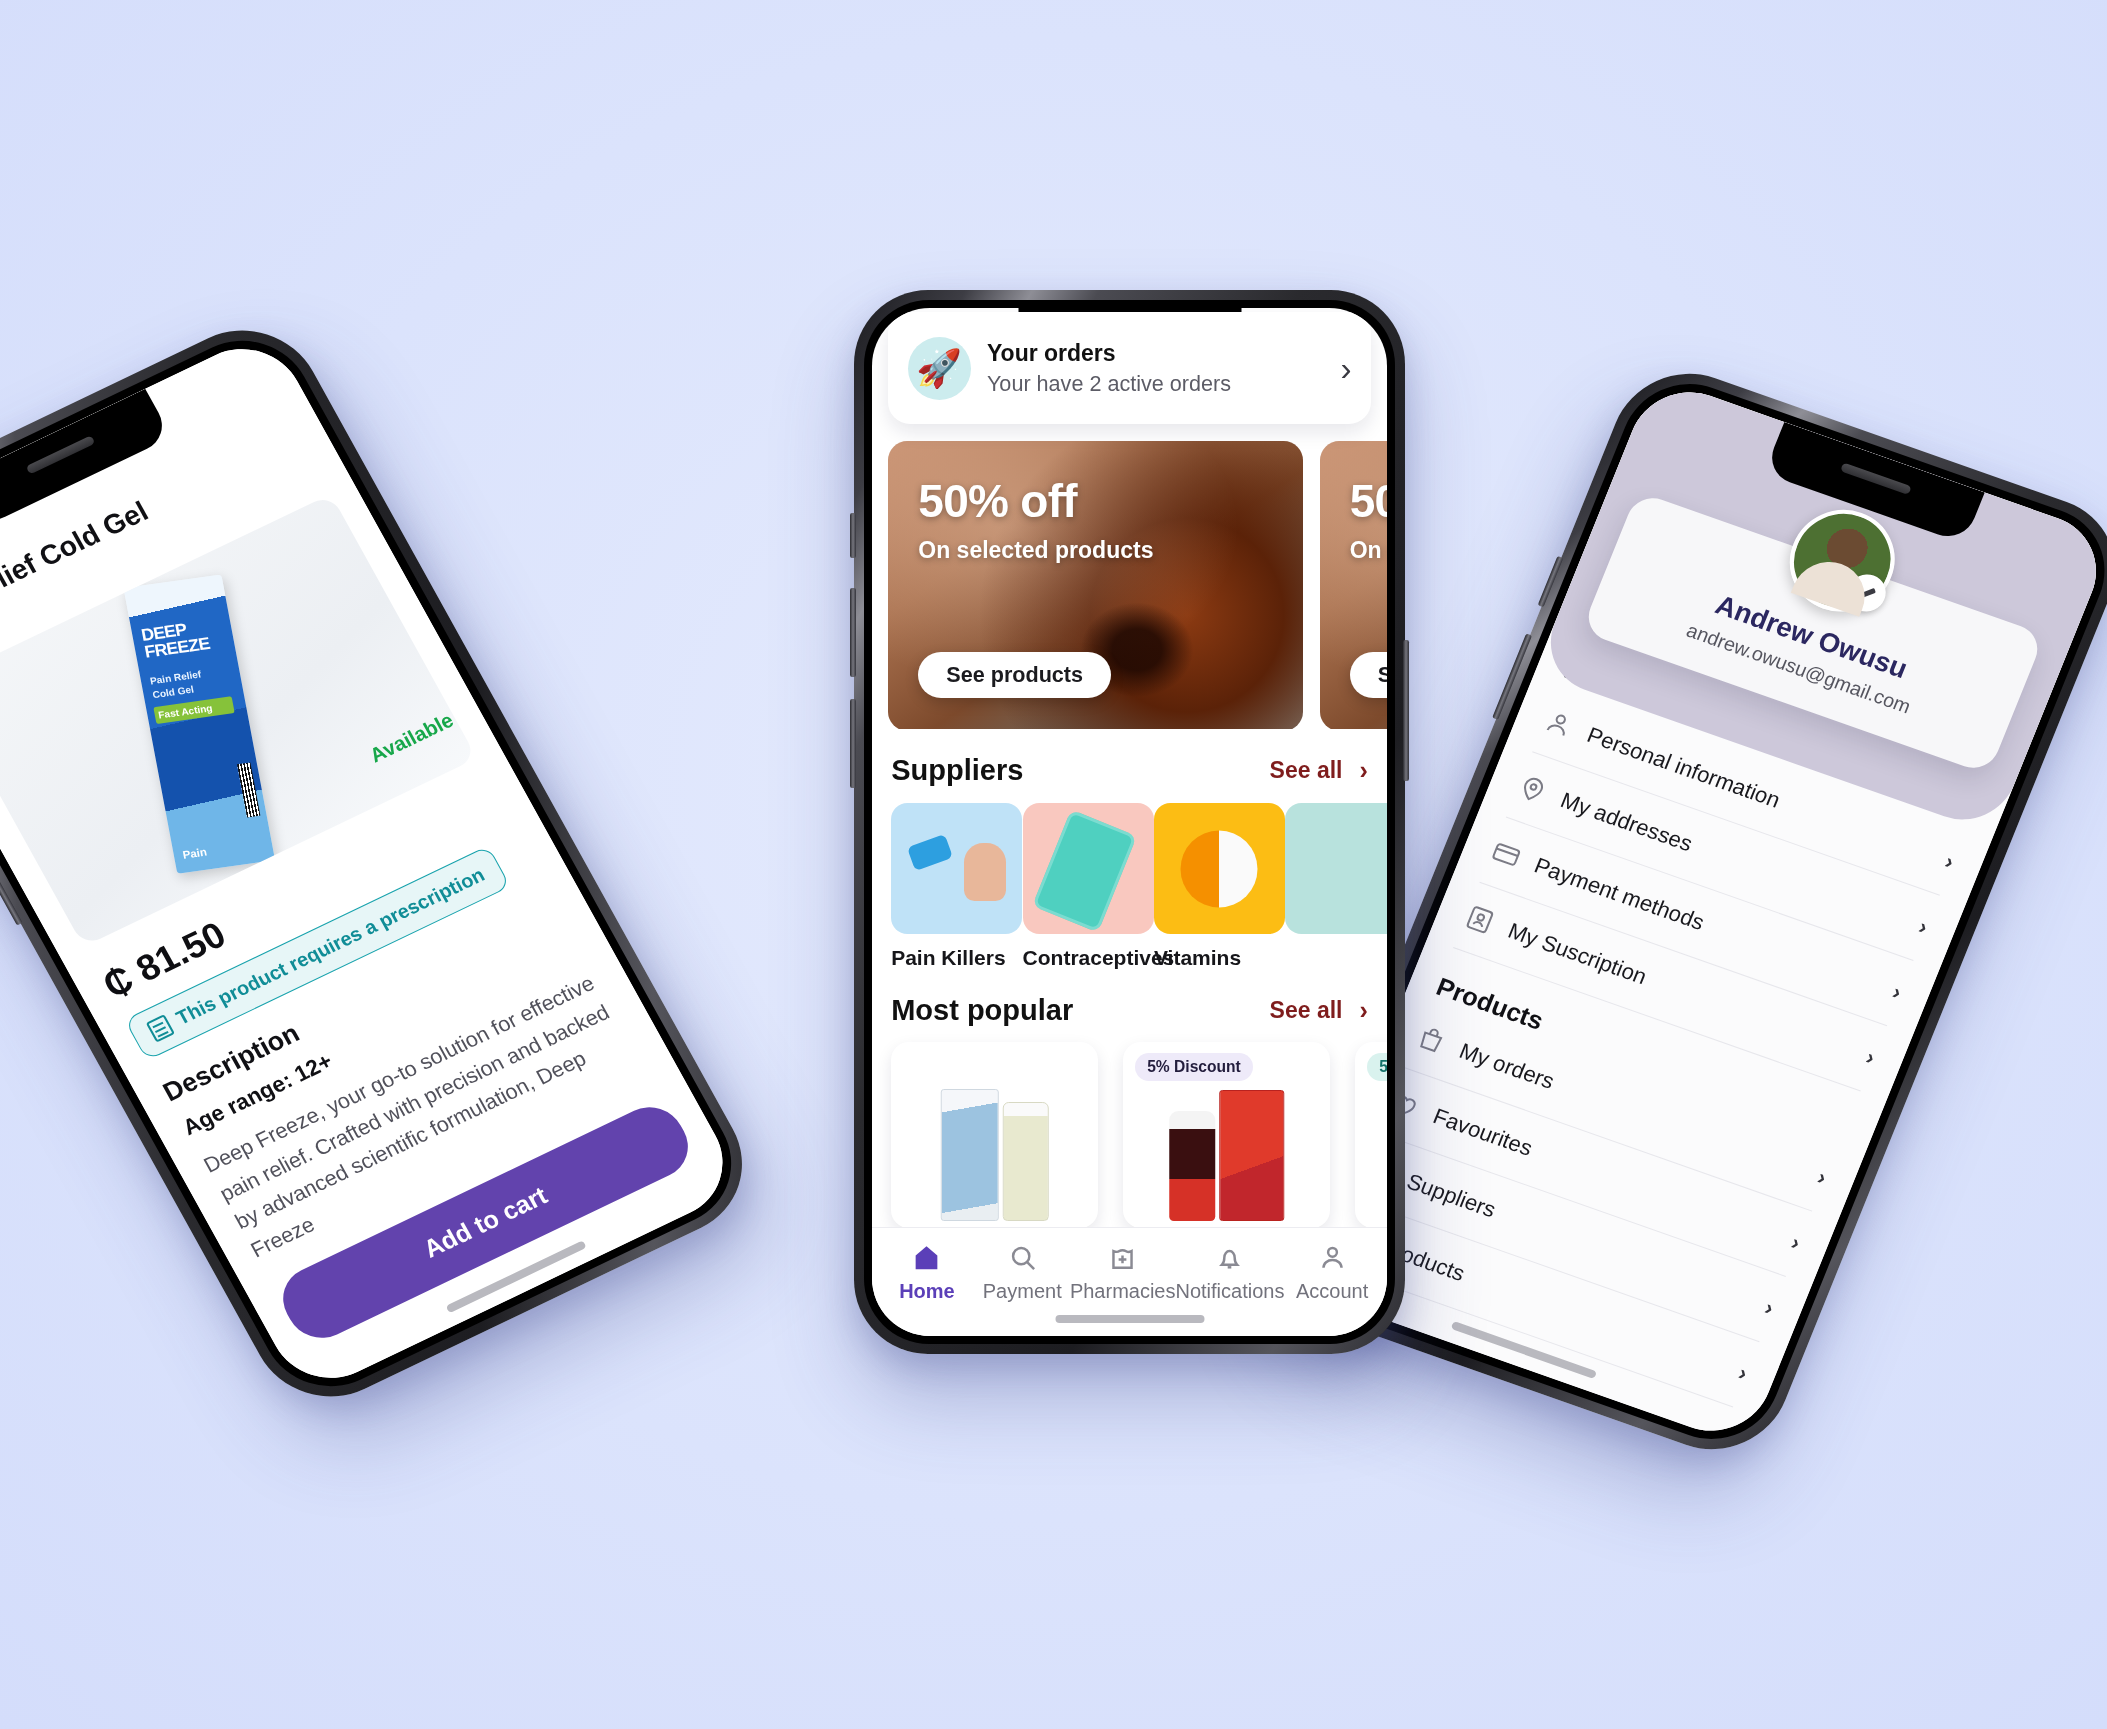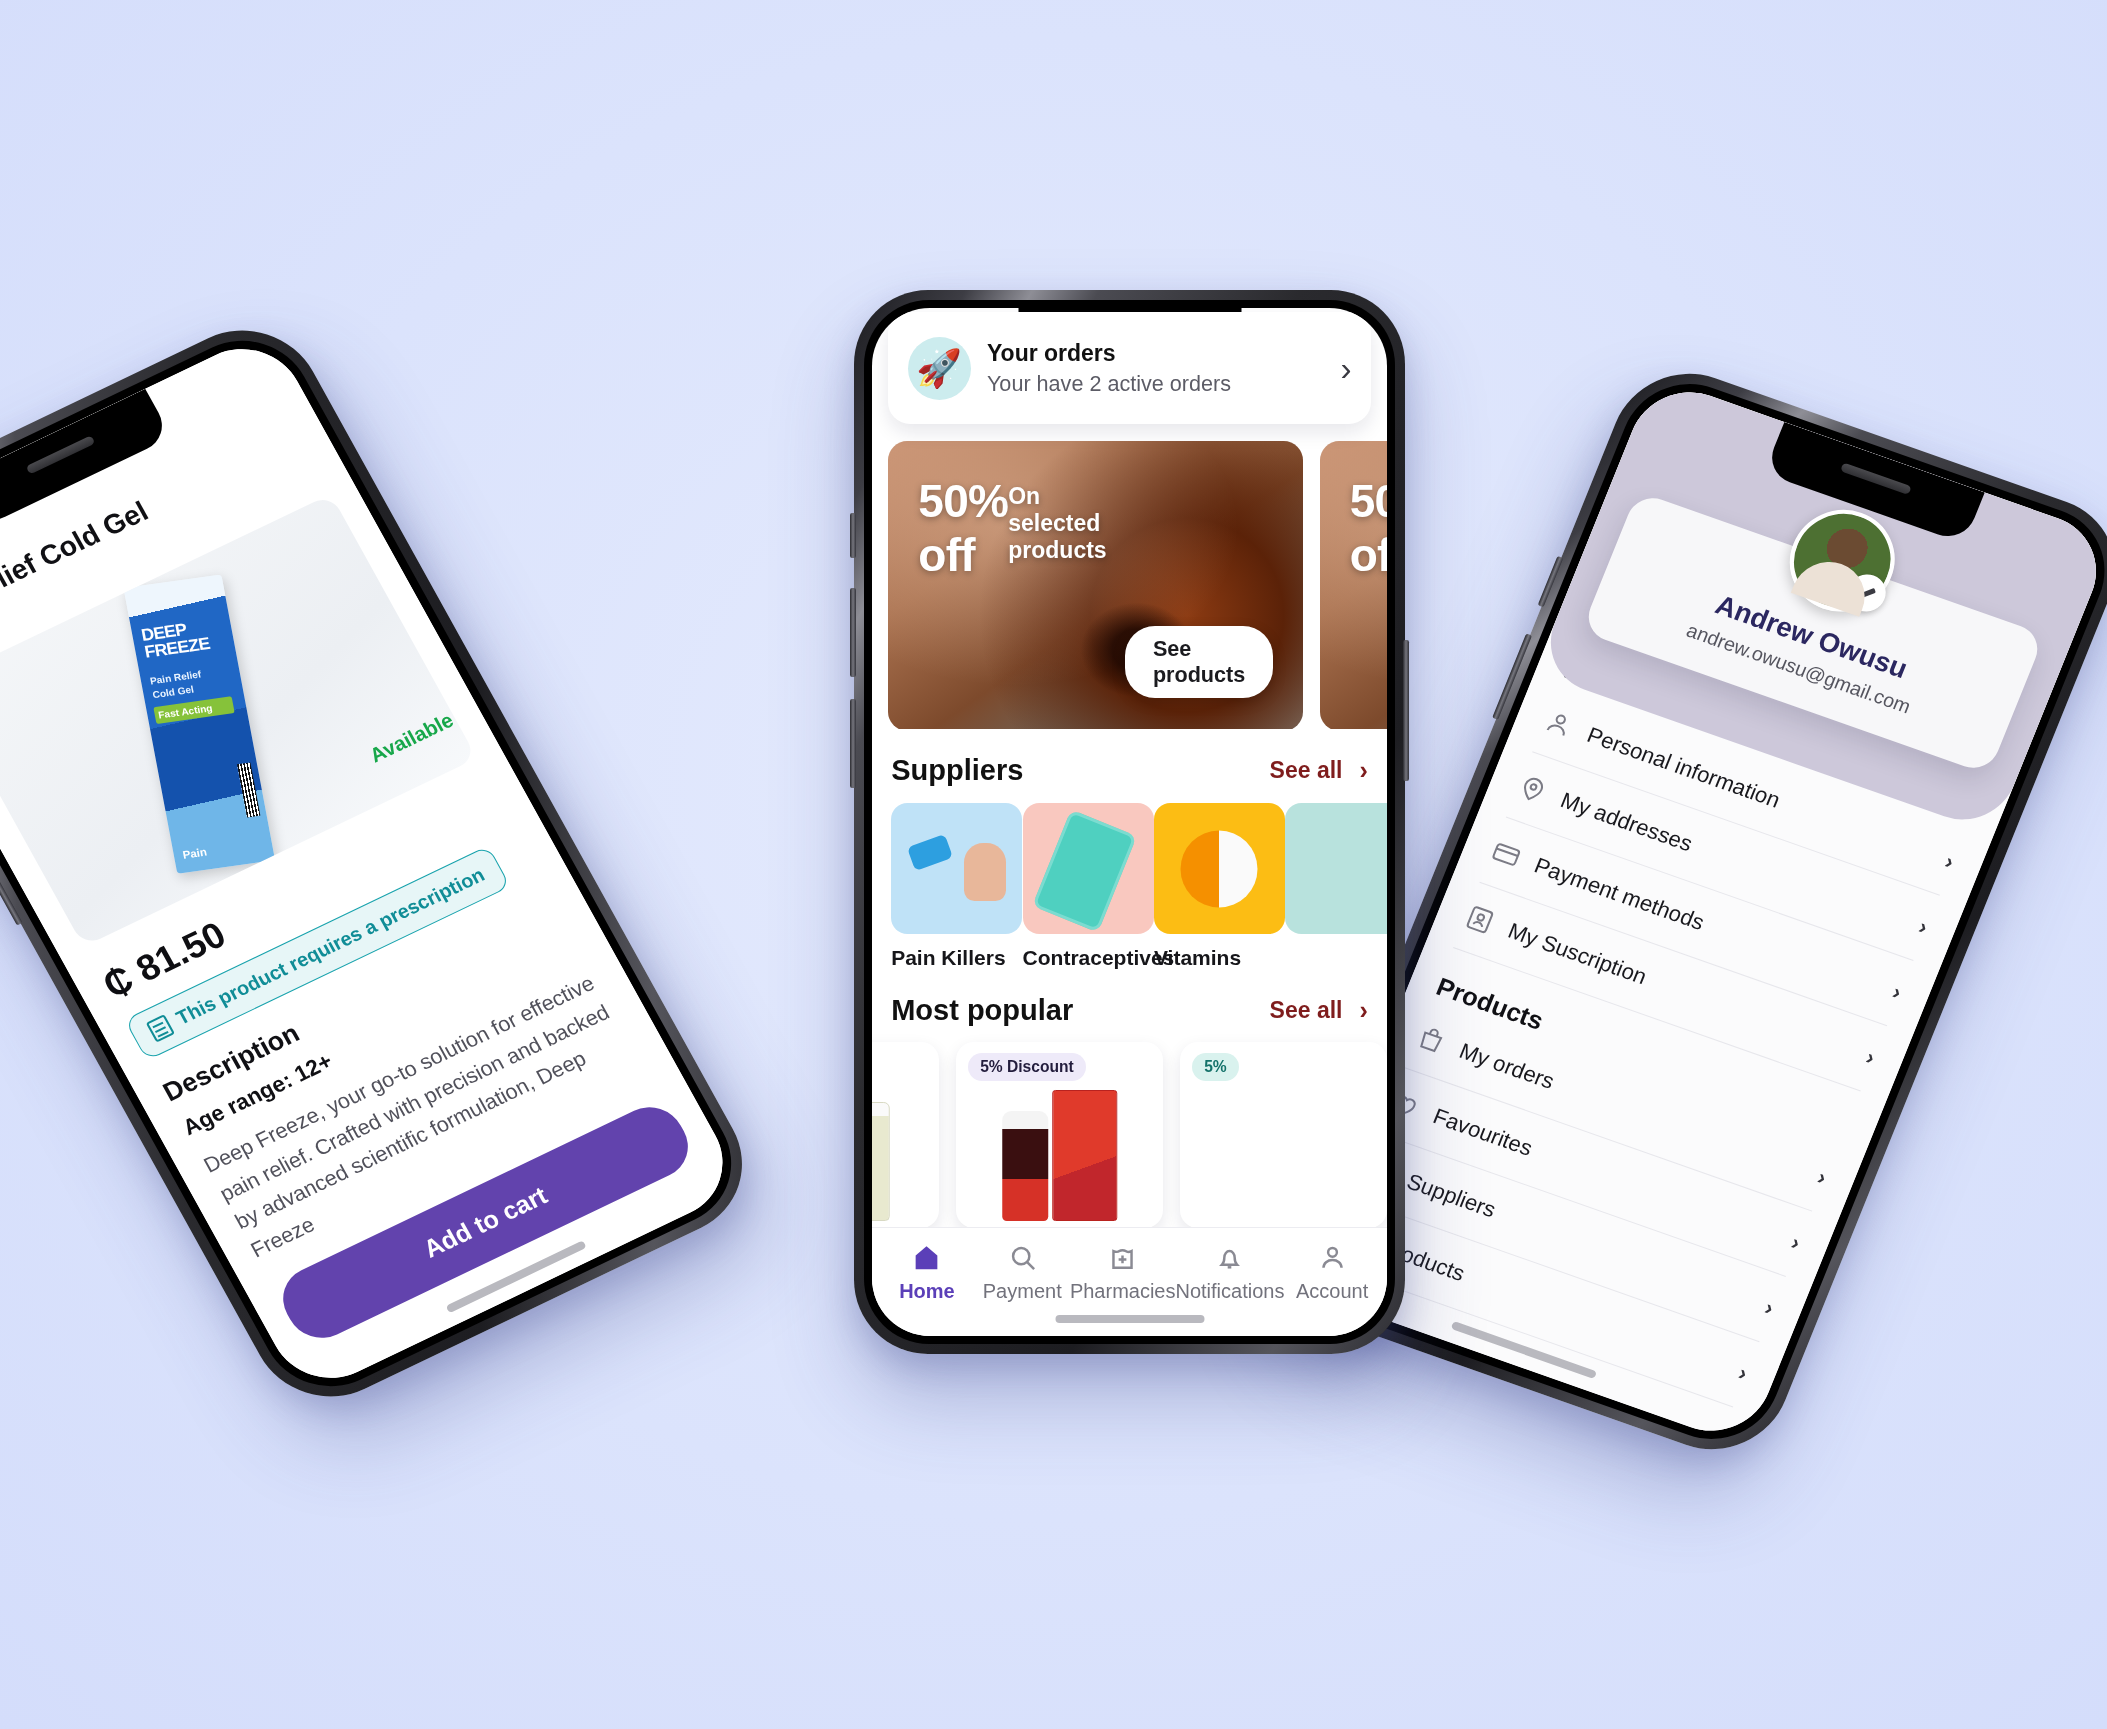--- a/index.html
+++ b/index.html
@@ -99,21 +99,21 @@
     background:
       radial-gradient(circle at 72% 60%, #8b3a12 0%, #5b2208 28%, transparent 60%),
       linear-gradient(145deg,#c79070 0%,#a9714f 30%,#7d4a2c 55%,#6c6a63 78%,#8b8a84 100%);
   }
   .banner::after {
     content:""; position:absolute; inset:0;
     background:
       radial-gradient(ellipse at 60% 72%, rgba(30,8,2,.85) 0 7%, transparent 16%),
       radial-gradient(ellipse at 30% 30%, rgba(255,220,195,.35), transparent 55%);
   }
-  .banner-inner { position: absolute; inset: 0; padding: 33px 30px; z-index: 3; display:flex; flex-direction:row; }
+  .banner-inner { position: absolute; inset: 0; padding: 33px 30px; z-index: 3; display:flex; flex-direction:column; }
   .banner-h { font-size: 46px; font-weight: bold; color:#fff; letter-spacing:-0.7px; text-shadow:0 1.5px 7.4px rgba(0,0,0,.35); }
   .banner-s { font-size: 23px; font-weight: bold; color:#fff; margin-top: 9px; text-shadow:0 1.5px 6px rgba(0,0,0,.35); }
   .banner-btn {
     margin-top: auto; align-self: flex-start;
     background:#fff; border-radius: 30px;
     padding: 10px 28px; font-size: 21.6px; font-weight: bold; color:#1b1b1f;
     box-shadow: 0 4.5px 13.4px rgba(0,0,0,.2);
   }
 
   .sec-head { display:flex; align-items:center; justify-content:space-between; padding: 25px 19.3px 0 19.3px; }
@@ -129,21 +129,21 @@
   .cat-pain::before { content:""; position:absolute; left:14%; top:28%; width:40px; height:25px; border-radius:6px; background:#2d9fe0; transform:rotate(-20deg); }
   .cat-pain::after  { content:""; position:absolute; right:12%; top:30%; width:42px; height:58px; border-radius:19.3px 19.3px 10.4px 10.4px; background:#e8b79a; }
   .cat-contra { background:#f9c8bf; }
   .cat-contra::before { content:""; position:absolute; left:20%; top:12%; width:71px; height:104px; border-radius:9px; background:#4fd0c0; transform:rotate(22deg);
     box-shadow: inset 0 0 0 3px rgba(255,255,255,.25); }
   .cat-vit { background:#fcbd14; }
   .cat-vit::before { content:""; position:absolute; left:50%; top:50%; transform:translate(-50%,-50%); width:77px; height:77px; border-radius:50%;
     background: linear-gradient(90deg,#f59000 0 50%, #fafafa 50% 100%); }
   .cat-teal { background:#b8e2dd; }
 
-  .pop-strip { display:flex; gap:17px; padding: 15px 0 0 19.3px; overflow:hidden;justify-content:flex-end; }
+  .pop-strip { display:flex; gap:25px; padding: 15px 0 0 19.3px; overflow:hidden; }
   .prod {
     flex:0 0 auto; width: 207px; height: 186px; border-radius: 18px; background:#fff;
     box-shadow: 0 6px 16.4px rgba(20,20,60,.10);
     position: relative; overflow:hidden; padding: 12px;
   }
   .badge {
     position:absolute; top:10.4px; left:12px; z-index:5;
     background:#eeeaf9; color:#231d3d; font-size:15.6px; font-weight:bold;
     padding:5.2px 12px; border-radius:22px;
   }

